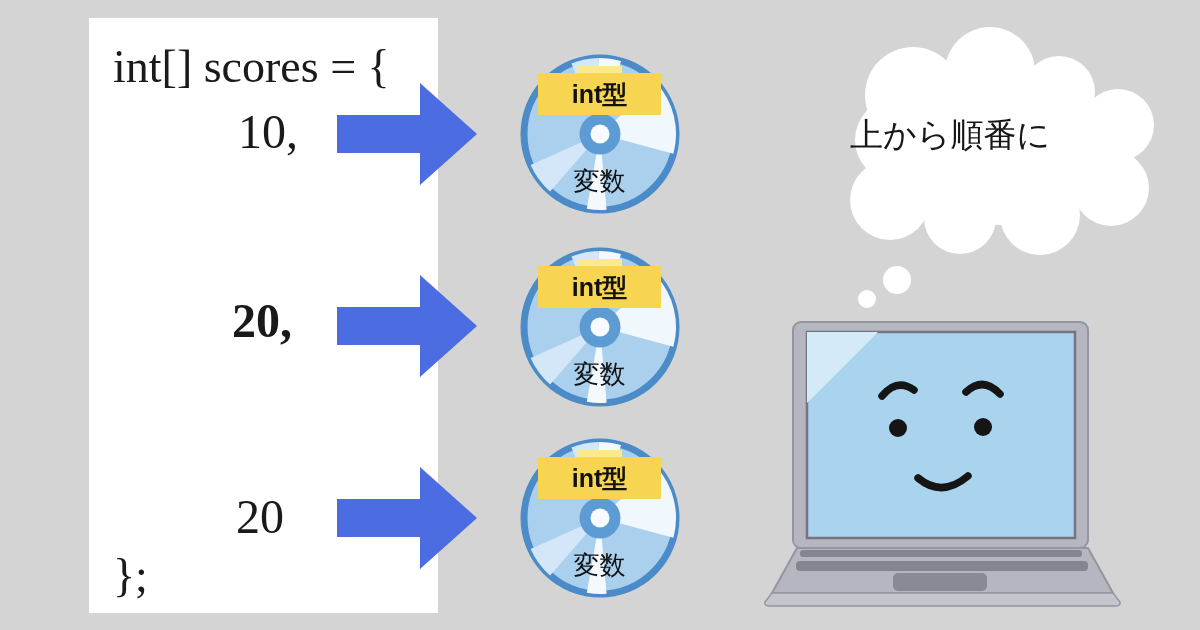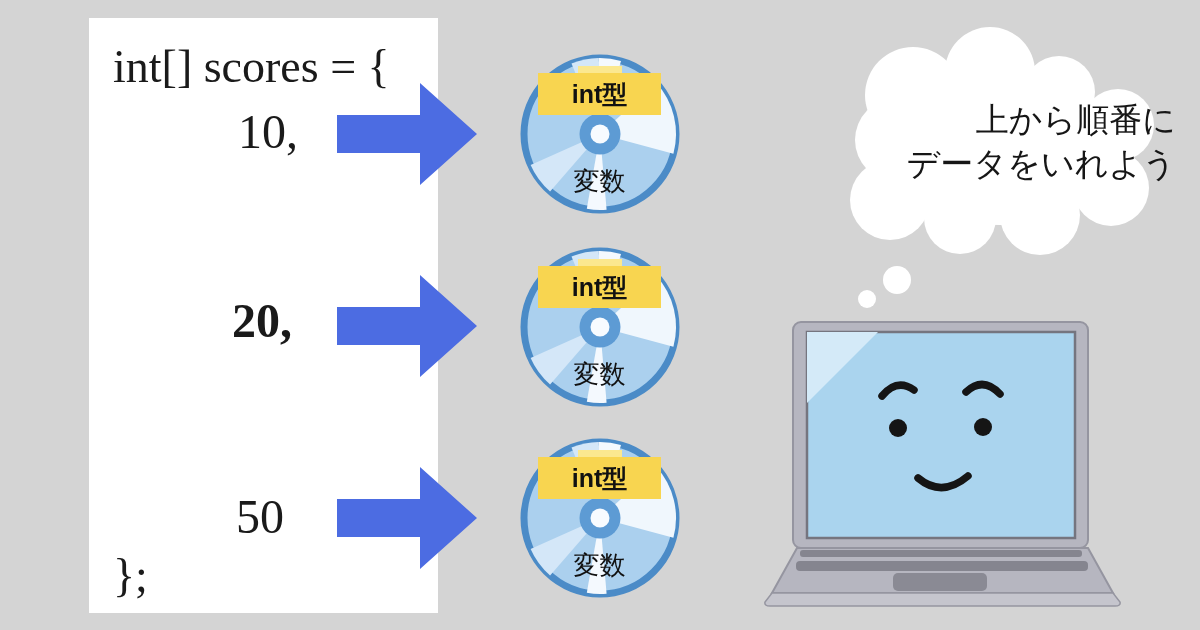--- a/index.html
+++ b/index.html
@@ -39,36 +39,36 @@
   }
   .tag-0{top:73px;} .tag-1{top:266px;} .tag-2{top:457px;}
   .var-label{
     left:538px;width:123px;z-index:4;text-align:center;
     font-size:26px;font-weight:normal;color:#111;line-height:1;
   }
   .lab-0{top:168px;} .lab-1{top:361px;} .lab-2{top:552px;}
   
   .bubble-svg{left:835px;top:15px;width:340px;height:300px;z-index:2;}
   .bubble-text{
-    left:850px;top:101px;width:326px;z-index:3;text-align:right;
-    font-size:33px;line-height:44px;color:#161616;font-weight:500;font-family:Liberation Mono, monospace;
+    left:850px;top:113px;width:326px;z-index:3;text-align:left;
+    font-size:33px;line-height:44px;color:#161616;font-weight:500;
   }
   
   .laptop-svg{left:755px;top:305px;width:375px;height:310px;z-index:2;}
 </style>
 </head>
 <body>
 
 <div id="stage">
 
   <div class="abs code-panel"></div>
   <div class="code-text code-header">int[] scores = {</div>
   <div class="code-text code-value val-0">10,</div>
   <div class="code-text code-value val-1">20,</div>
-  <div class="code-text code-value val-2">50</div>
+  <div class="code-text code-value val-2">20</div>
   <div class="code-text code-footer">};</div>
 
   <svg class="abs arrow arrow-0" viewBox="0 0 140 104">
     <polygon points="0,33 83,33 83,1 140,52 83,103 83,71 0,71" fill="#4c6ce2"></polygon>
   </svg>
   <svg class="abs arrow arrow-1" viewBox="0 0 140 104">
     <polygon points="0,33 83,33 83,1 140,52 83,103 83,71 0,71" fill="#4c6ce2"></polygon>
   </svg>
   <svg class="abs arrow arrow-2" viewBox="0 0 140 104">
     <polygon points="0,33 83,33 83,1 140,52 83,103 83,71 0,71" fill="#4c6ce2"></polygon>
@@ -127,21 +127,20 @@
       <circle cx="125" cy="203" r="36"></circle>
       <circle cx="55" cy="185" r="40"></circle>
       <circle cx="62" cy="125" r="42"></circle>
       <ellipse cx="165" cy="130" rx="115" ry="80"></ellipse>
       <circle cx="62" cy="265" r="14"></circle>
       <circle cx="32" cy="284" r="9"></circle>
     </g>
   </svg>
   <div class="abs bubble-text">
     <div>上から順番に</div>
-    <div>データをいれよう</div>
   </div>
 
   <svg class="abs laptop-svg" viewBox="0 0 375 310">
 
     <rect x="38" y="17" width="295" height="226" rx="8" fill="#b6b6c0" stroke="#9595a0" stroke-width="2"></rect>
     <rect x="52" y="27" width="268" height="206" fill="#aad4ee" stroke="#75757f" stroke-width="2.5"></rect>
     <polygon points="52,27 123,27 52,98" fill="#d4eaf8"></polygon>
 
     <g stroke="#151515" stroke-width="7.5" stroke-linecap="round" fill="none">
       <path d="M127,91 Q142,73 159,85"></path>

